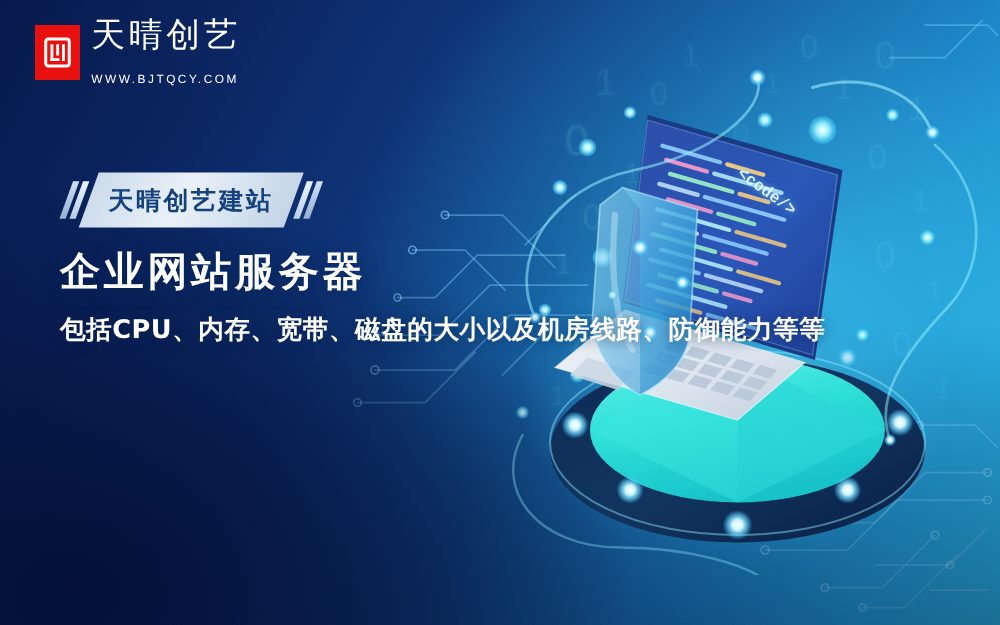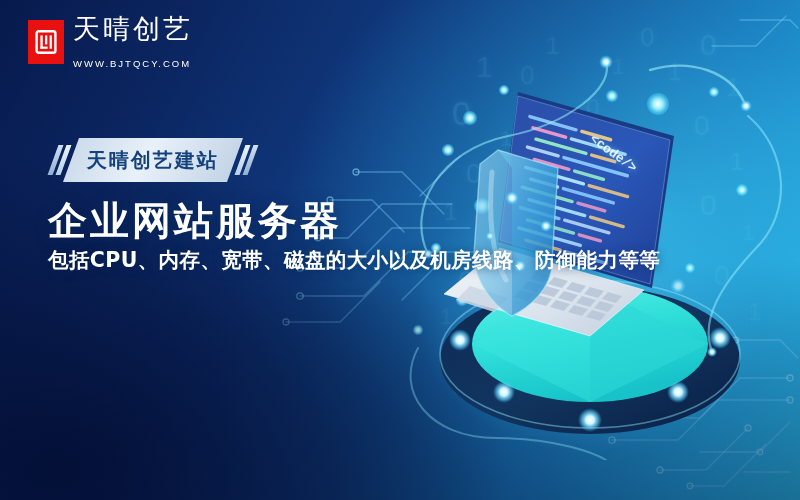--- a/index.html
+++ b/index.html
@@ -88,28 +88,28 @@
     transform:skewX(-20deg);
   }
   .badge span {
     transform:skewX(20deg);
     color:#14427e; font-size:20px; font-weight:700; letter-spacing:2px;
     font-family:"DejaVu Sans","Liberation Sans",sans-serif;
   }
 
   #headline {
     margin-top:18px;
-    font-size:39px; font-weight:700; color:#ffffff;
+    font-size:32px; font-weight:700; color:#ffffff;
     letter-spacing:3px; line-height:1.08;
     text-shadow:0 2px 14px rgba(0,40,90,0.55);
     font-family:"DejaVu Sans","Liberation Sans",sans-serif;
     white-space:nowrap;
   }
   #subline {
-    margin-top:6px;
+    margin-top:16px;
     font-size:20.5px; font-weight:700; color:#ffffff;
     letter-spacing:0.4px; line-height:1.2;
     text-shadow:0 1px 10px rgba(0,35,80,0.6);
     font-family:"DejaVu Sans","Liberation Sans",sans-serif;
     white-space:nowrap;
   }
 
   
   #illustration { position:absolute; left:400px; top:40px; width:400px; height:420px; z-index:25; }
   #illustration svg { display:block; }

